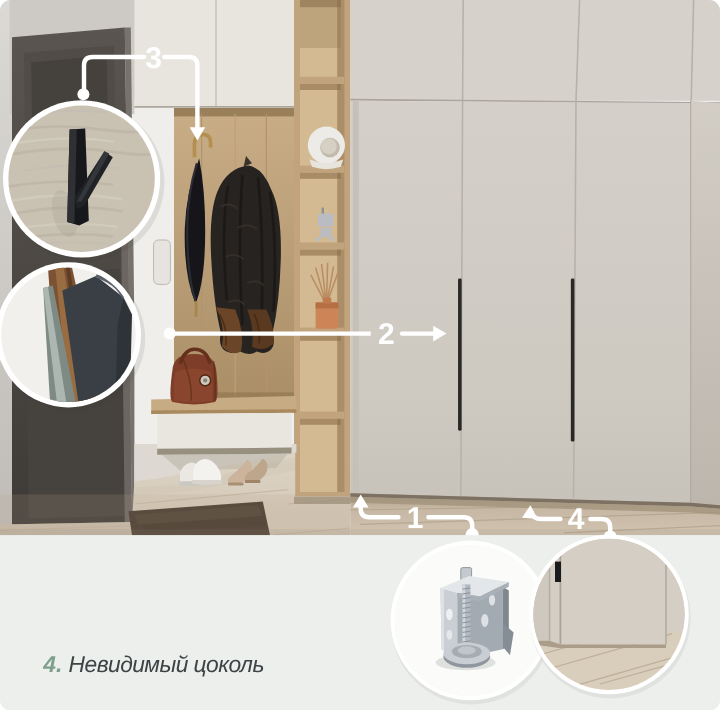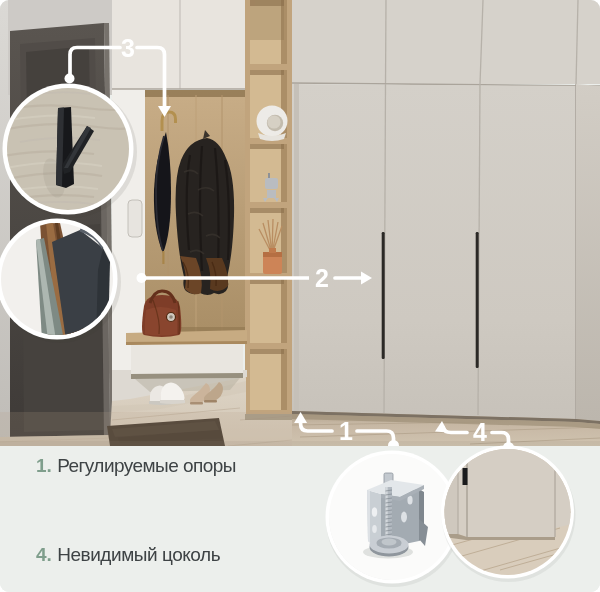--- a/index.html
+++ b/index.html
@@ -359,17 +359,16 @@
     <polygon points="444,446 458,446 458,534 444,534" fill="#cfc8be"></polygon>
     <line x1="458" y1="449" x2="458" y2="534" stroke="#b4ada3" stroke-width="1.2"></line>
     <line x1="467" y1="449" x2="467" y2="537" stroke="#aaa399" stroke-width="1.5"></line>
     <line x1="555" y1="449" x2="555" y2="537" stroke="#b4ada3" stroke-width="1.4"></line>
     <polygon points="444,534 458,534 467,537 555,537 555,540 466,540 444,537" fill="#aa9d8a"></polygon>
     <rect x="462.5" y="468" width="5" height="17" fill="#1a1b1d"></rect>
   </g>
 </g>
 </svg>
 
-<div class="t" style="left:36px;top:455px;"><span class="n">1.</span>&nbsp;<span style="letter-spacing:-0.55px;">Регулируемые опоры</span></div>
-
-
-<div class="t" style="left:36px;top:544px;"><span class="n">4.</span> <span style="letter-spacing:-0.45px;">Невидимый цоколь</span></div>
+
+
+<div class="t" style="left:36px;top:544px;font-style:italic;"><span class="n">4.</span> <span style="letter-spacing:-0.45px;">Невидимый цоколь</span></div>
 </div>
 
 </body></html>

